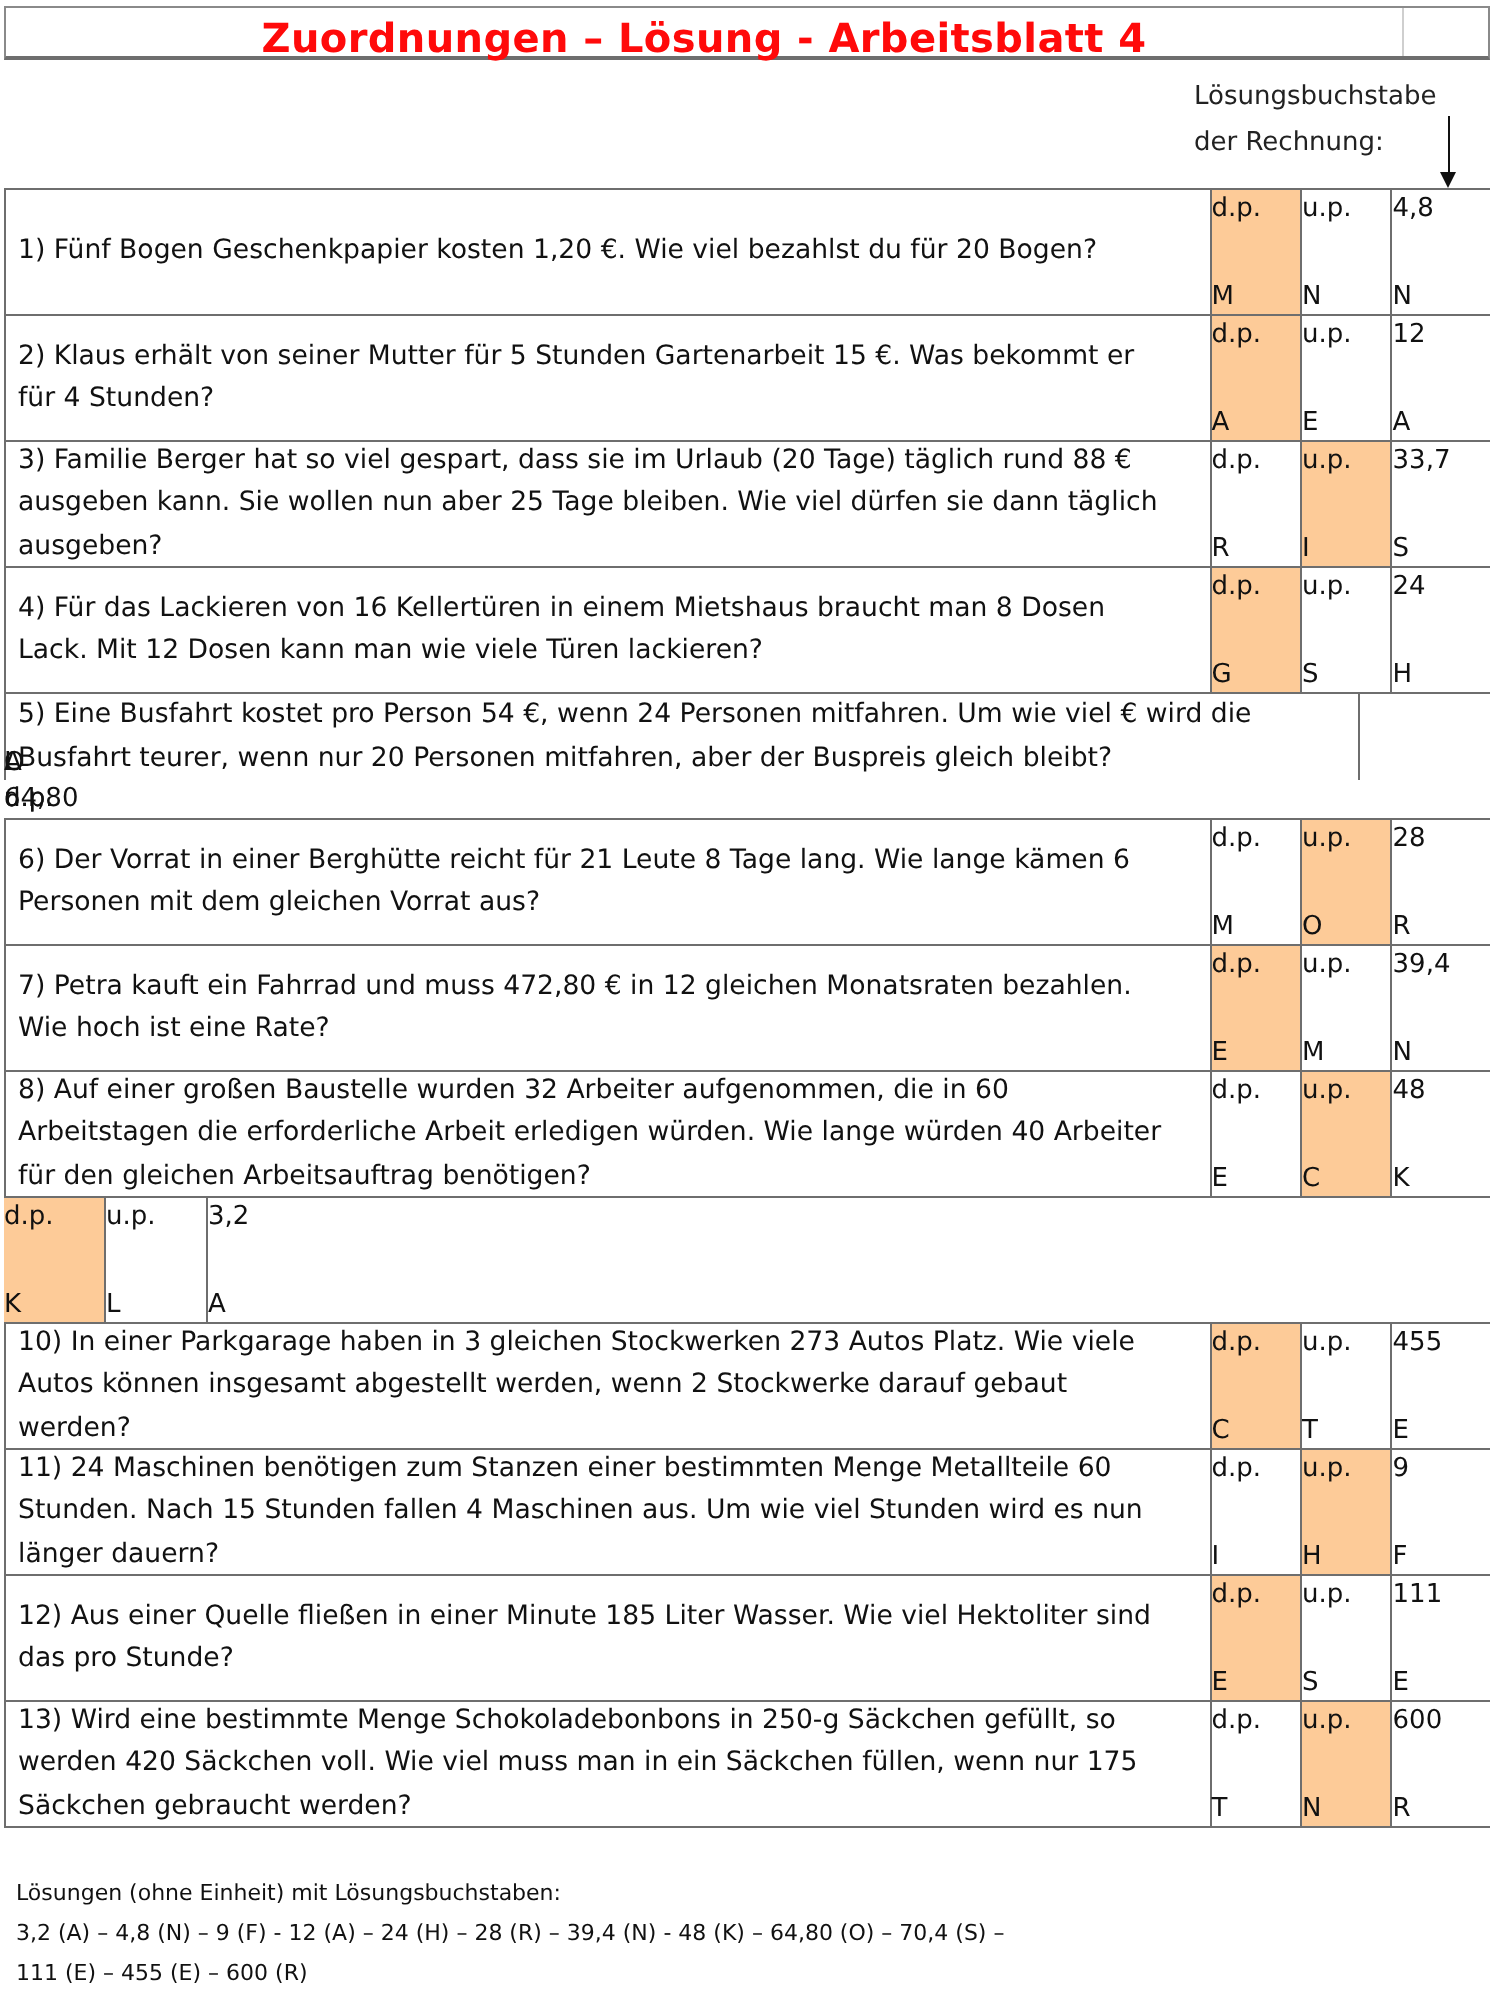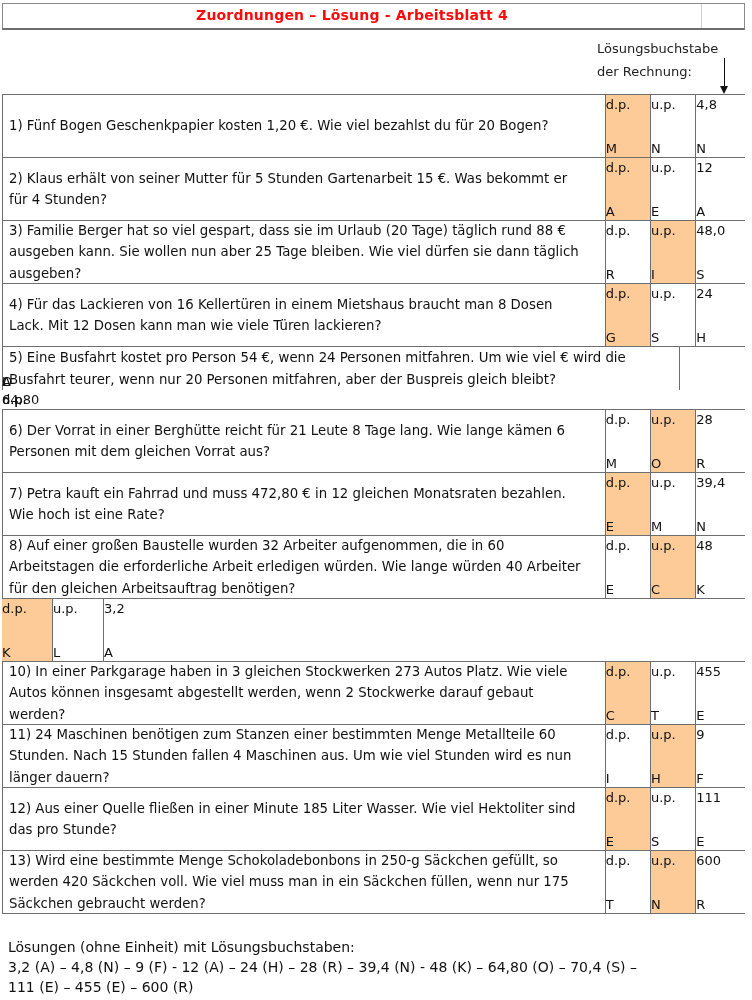--- a/index.html
+++ b/index.html
@@ -20,21 +20,21 @@
     box-sizing: border-box;
   }
   .title-box .divider {
     position: absolute; left: 698px; top: 0; bottom: 0;
     width: 1px; background: #cfcfcf;
   }
   .title-text {
     position: absolute; left: 0; width: 698px; top: 3px;
     text-align: center;
     color: #ff0a0a; font-weight: bold;
-    font-size: 14px; letter-spacing: 0.2px;
+    font-size: 20px; letter-spacing: 0.2px;
   }
   .header-label {
     position: absolute; left: 597px; font-size: 13px; color: #222;
   }
   .hl1 { top: 41px; }
   .hl2 { top: 64px; text-align: center; }
   .arrow-line {
     position: absolute; left: 724px; top: 58px;
     width: 1px; height: 30px; background: #111;
   }
@@ -74,21 +74,21 @@
   .c.val { width: 55px; border-right: none; }
   .c.hl { background: #fdcb98; }
   .c .top {
     position: absolute; left: 0; right: 0; top: 2px;
   }
   .c .bot {
     position: absolute; left: 0; right: 0; bottom: 1px;
   }
   .footer {
     position: absolute; left: 8px; top: 937px;
-    font-size: 14px; line-height: 20px; color: #111;
+    font-size: 11px; line-height: 20px; color: #111;
   }
 </style>
 </head>
 <body>
 
 <div class="title-box">
   <div class="title-text">Zuordnungen – Lösung - Arbeitsblatt 4</div>
   <div class="divider"></div>
 </div>
 
@@ -138,21 +138,21 @@
       </div>
       <div class="c">
         <span class="top">d.p.</span>
         <span class="bot">R</span>
       </div>
       <div class="c hl">
         <span class="top">u.p.</span>
         <span class="bot">I</span>
       </div>
       <div class="c val">
-        <span class="top">48,0</span>
+        <span class="top">33,7</span>
         <span class="bot">S</span>
       </div>
     </div>
     <div class="row" style="height: 63px;">
       <div class="q">
         <span>4) Für das Lackieren von 16 Kellertüren in einem Mietshaus braucht man 8 Dosen Lack. Mit 12 Dosen kann man wie viele Türen lackieren?</span>
       </div>
       <div class="c hl">
         <span class="top">d.p.</span>
         <span class="bot">G</span>

